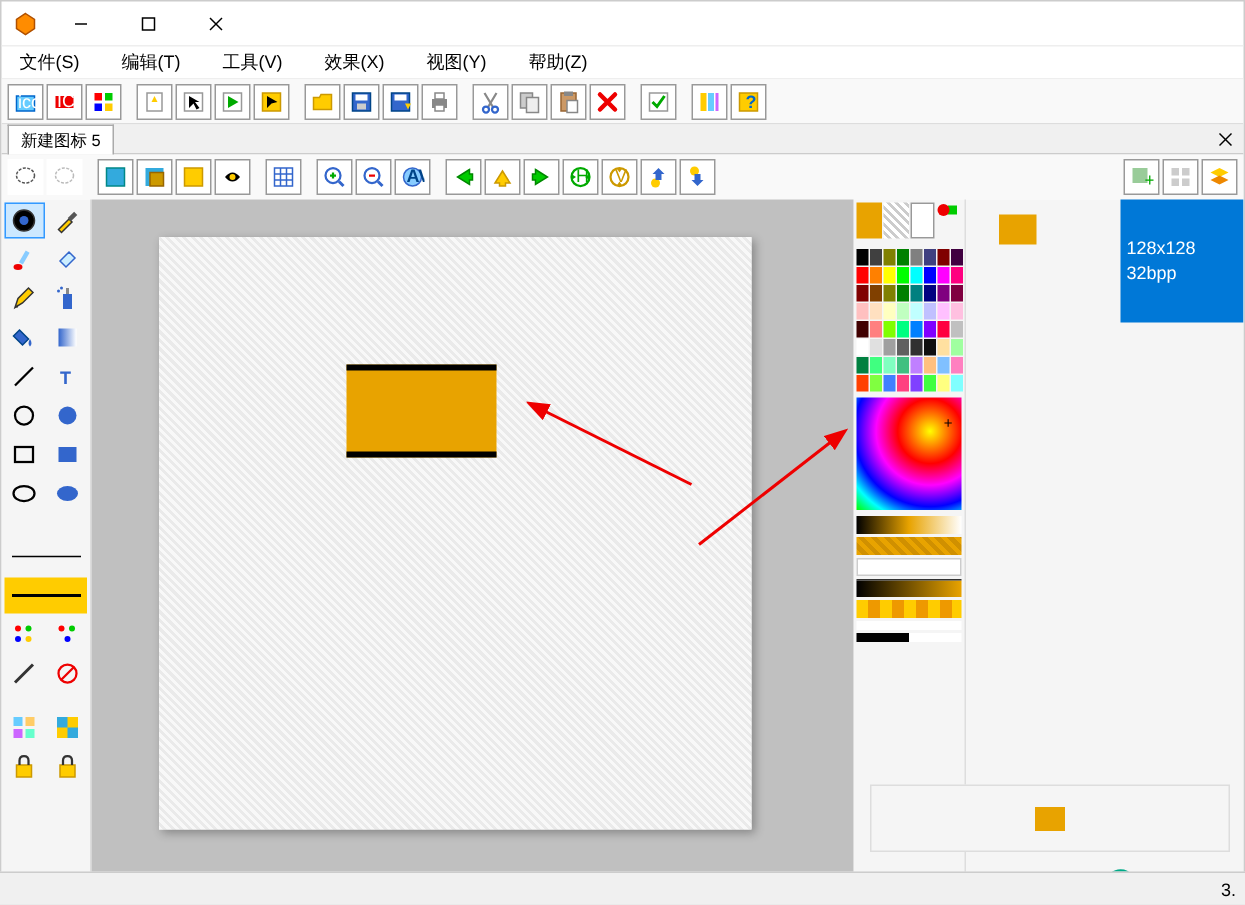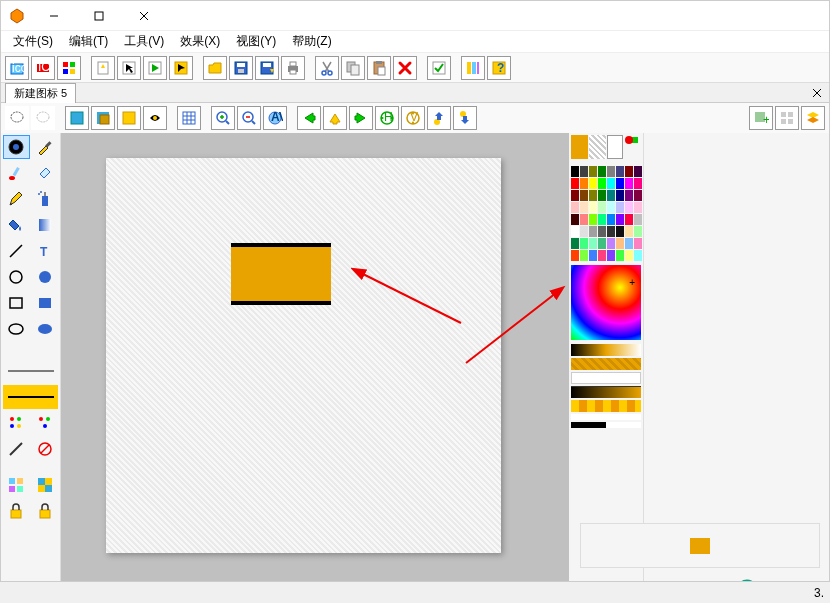--- a/index.html
+++ b/index.html
@@ -1,21 +1,21 @@
 <!DOCTYPE html>
 <html><head>
 <meta charset="utf-8">
 <style>
 * { margin: 0; padding: 0; box-sizing: border-box; font-family: "Microsoft YaHei", Tahoma, sans-serif; font-size: 12px; }
 body { background: #fff; width: 830px; height: 603px; overflow: hidden; border: 1px solid #ccc; }
 .titlebar { height: 30px; display: flex; align-items: center; padding: 0 8px; border-bottom: 1px solid #eee; }
 .titlebar .app-icon { width: 16px; height: 16px; margin-right: 6px; }
 .titlebar .title { flex: 1; color: #333; }
 .titlebar .win-btn { width: 45px; height: 28px; display: flex; align-items: center; justify-content: center; }
-.menubar { height: 22px; display: flex; align-items: center; padding: 0 4px; border-bottom: 1px solid #eee; gap: 0; }
+.menubar { height: 22px; display: flex; align-items: center; padding: 0 4px; border-bottom: 1px solid #eee; gap: 12px; }
 .menubar .menu-item { padding: 2px 8px; cursor: default; }
 .toolbar1 { height: 30px; display: flex; align-items: center; padding: 2px 4px; gap: 2px; border-bottom: 1px solid #ddd; background: #f9f9f9; }
 .tb { width: 24px; height: 24px; border: 1px solid #999; background: #fff; display: flex; align-items: center; justify-content: center; position: relative; cursor: pointer; }
 .sep { width: 6px; }
 .tabbar { height: 20px; display: flex; align-items: center; background: #f0f0f0; border-bottom: 1px solid #ccc; }
 .tab { padding: 2px 8px; background: #fff; border: 1px solid #aaa; border-bottom: none; margin-left: 4px; font-size: 11px; }
 .tab-close { margin-left: auto; width: 16px; height: 16px; display: flex; align-items: center; justify-content: center; cursor: pointer; margin-right: 4px; }
 .toolbar2 { height: 30px; display: flex; align-items: center; padding: 2px 4px; gap: 2px; background: #f9f9f9; }
 .toolbar2-right { margin-left: auto; display: flex; gap: 2px; }
 .main { display: flex; height: 468px; }
@@ -647,20 +647,27 @@
         <div style="position:absolute;right:6px;top:12px;font-size:10px;color:#000">+</div>
       </div>
       <div class="gbar" style="background:linear-gradient(90deg,#000,#e8a300,#fff)"></div>
       <div class="gbar" style="background:repeating-linear-gradient(45deg,#e8a300 0,#e8a300 3px,#d09000 3px,#d09000 6px)"></div>
       <div class="gbar" style="background:#fff;border:1px solid #ccc"></div>
       <div class="gbar" style="background:linear-gradient(90deg,#000,#e8a300);border-top:1px solid #333"></div>
       <div class="gbar" style="background:repeating-linear-gradient(90deg,#fc0 0,#fc0 8px,#e90 8px,#e90 16px)"></div>
       <div class="gbar" style="background:#fff;height:6px"></div>
       <div class="gbar" style="background:linear-gradient(90deg,#000 50%,#fff 50%);height:6px"></div>
     </div>
+    <div class="preview-col">
+      <div class="preview-thumb"></div>
+      <div class="preview-info">
+        <div>128x128</div>
+        <div>32bpp</div>
+      </div>
+    </div>
   </div>
 </div>
 
 <div class="bottom-preview">
   <div class="sm"></div>
 </div>
 
 <div class="watermark">
   <svg width="22" height="22">
       <circle cx="11" cy="11" r="9" fill="none" stroke="#0a8" stroke-width="3" stroke-dasharray="20,10"></circle>

